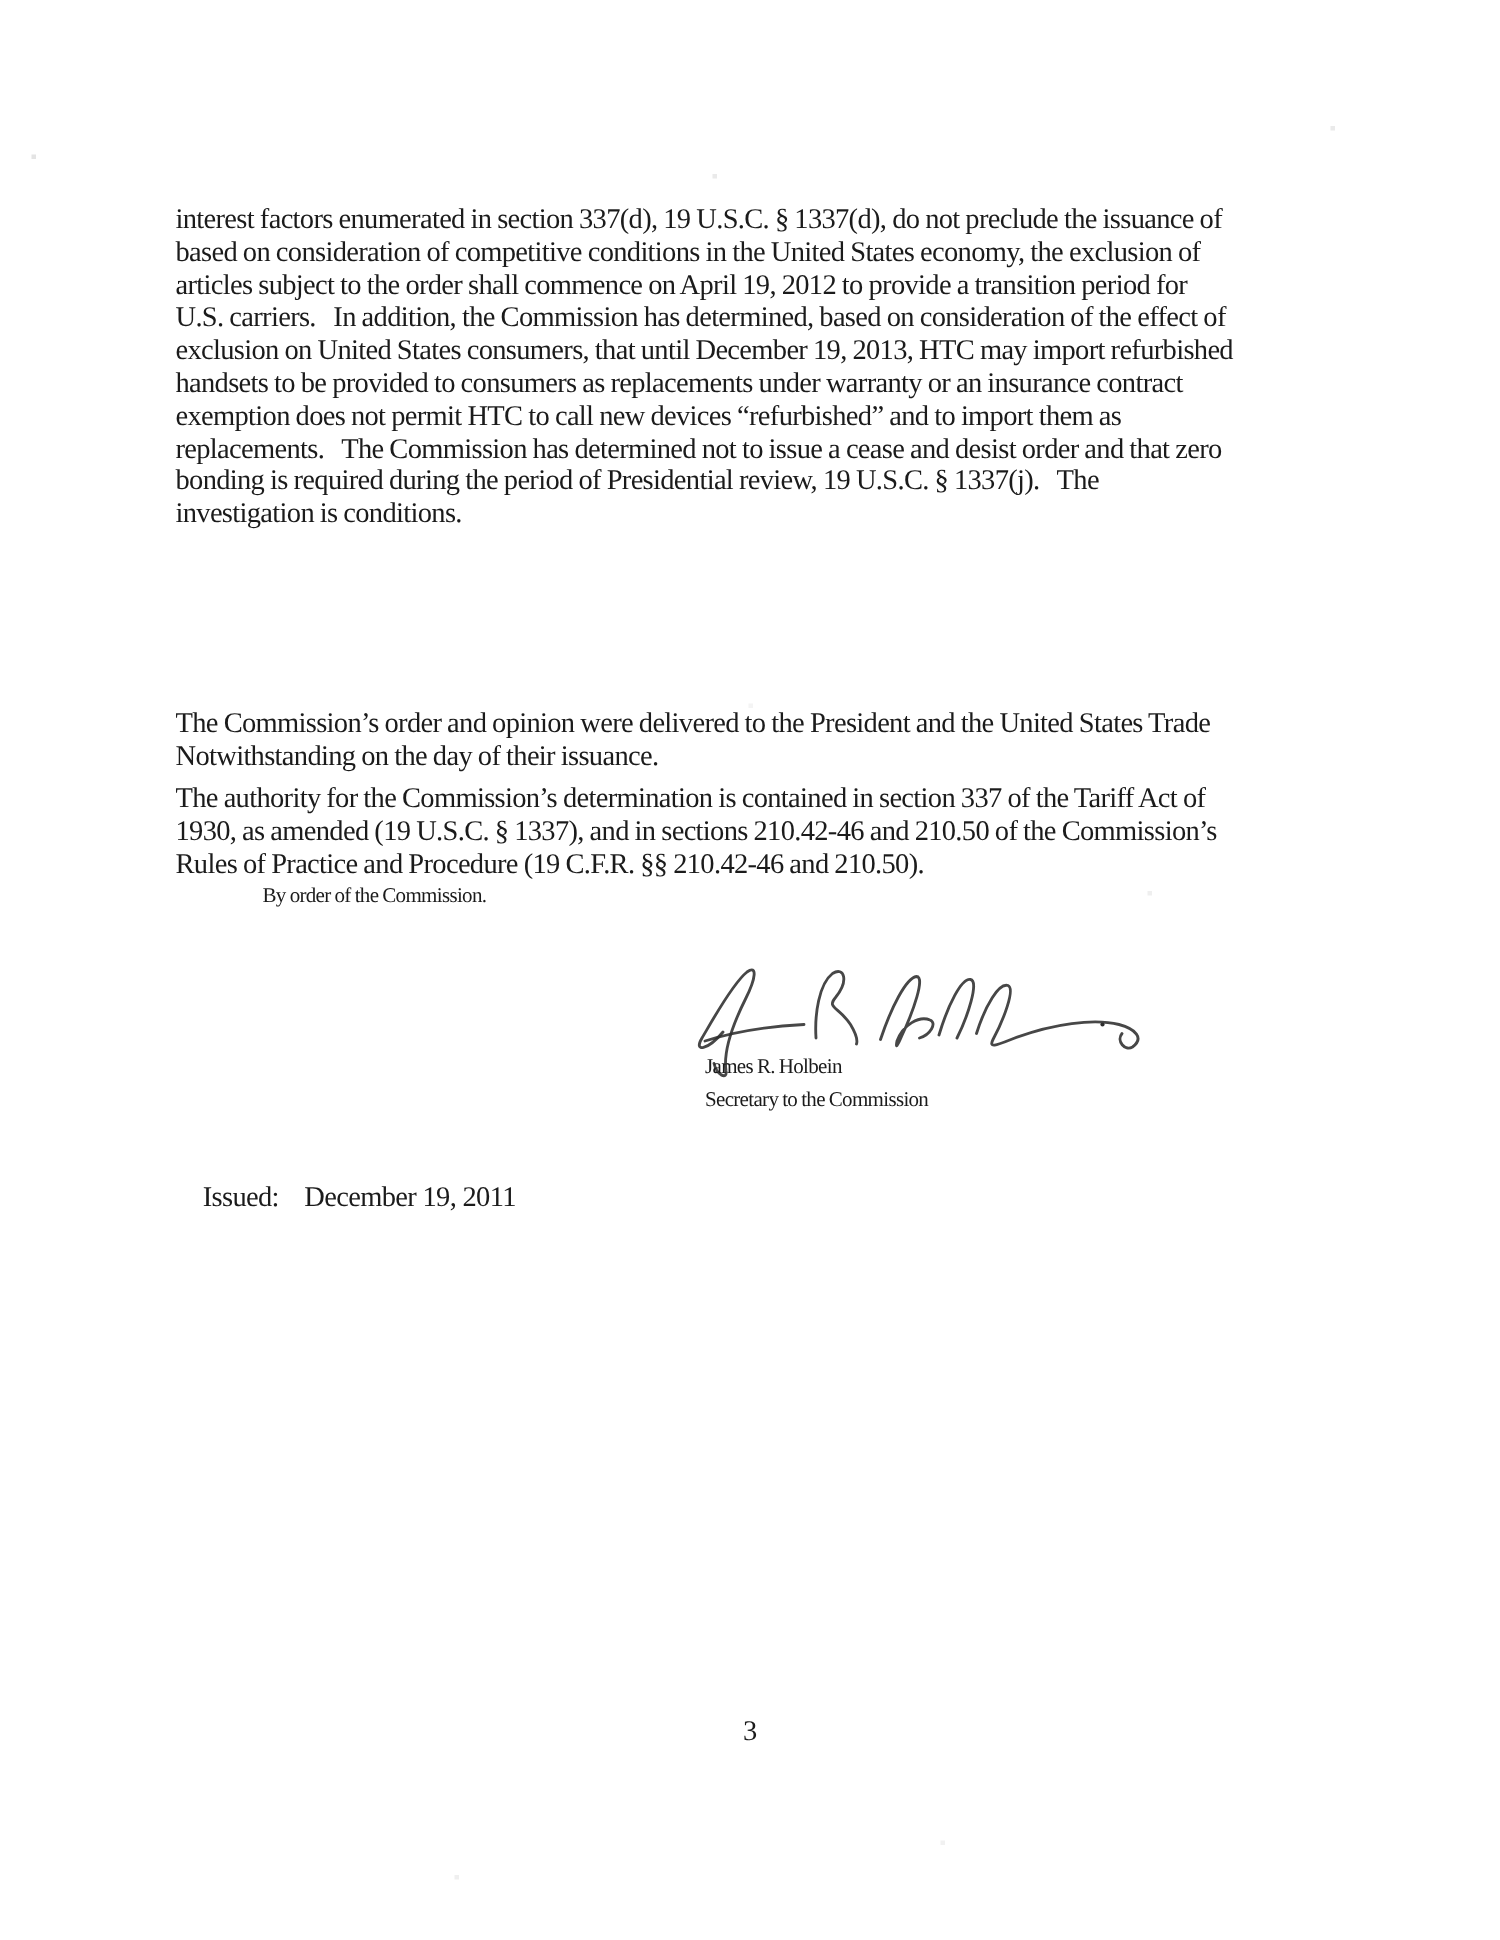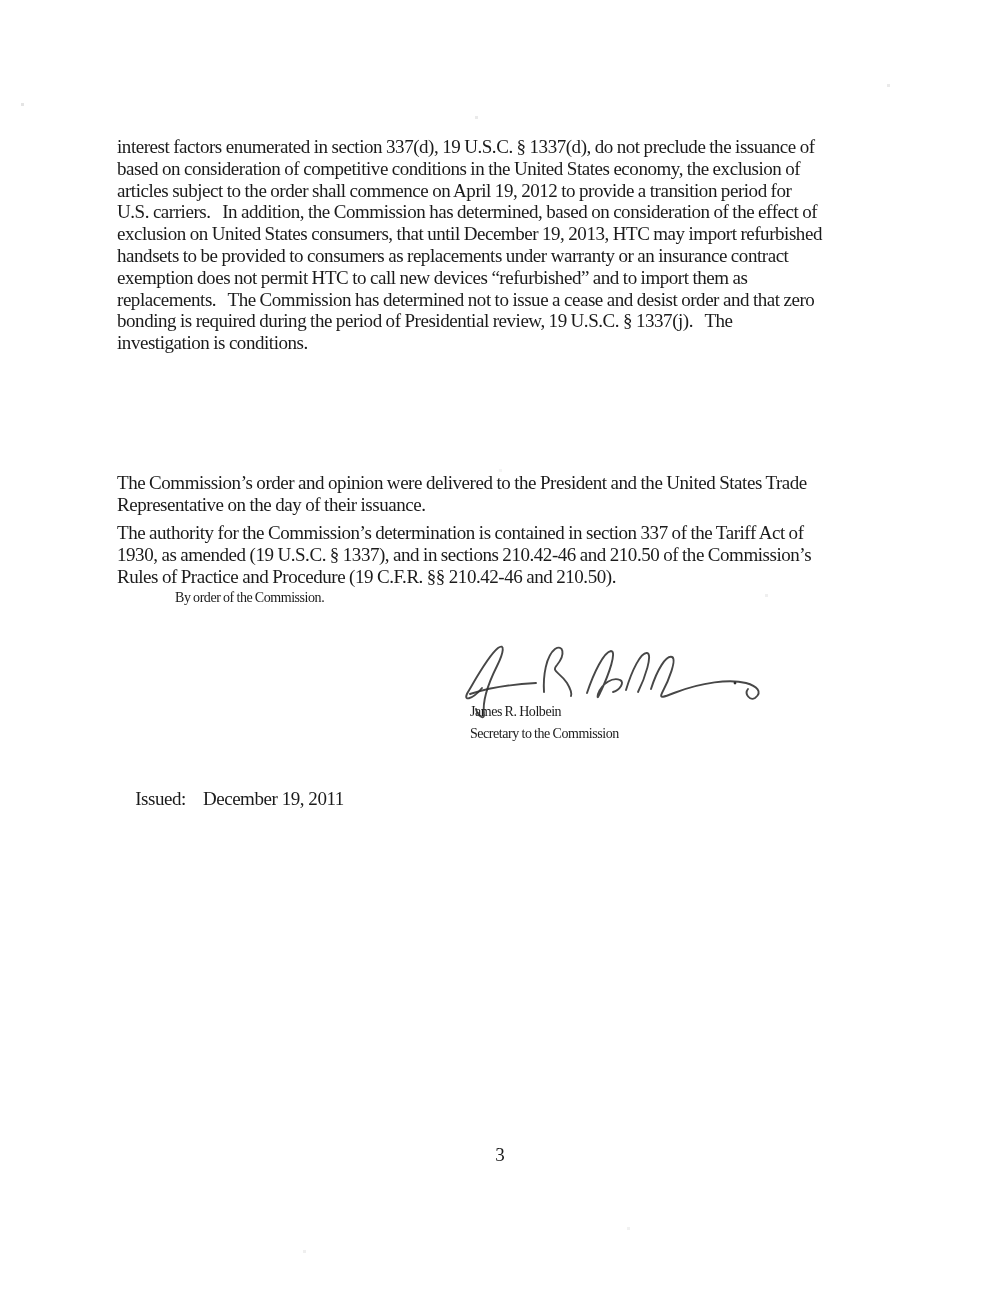--- a/index.html
+++ b/index.html
@@ -101,21 +101,21 @@
       <div class="line">exclusion on United States consumers, that until December 19, 2013, HTC may import refurbished</div>
       <div class="line">handsets to be provided to consumers as replacements under warranty or an insurance contract</div>
       <div class="line">exemption does not permit HTC to call new devices “refurbished” and to import them as</div>
       <div class="line">replacements.   The Commission has determined not to issue a cease and desist order and that zero</div>
       <div class="line">bonding is required during the period of Presidential review, 19 U.S.C. § 1337(j).   The</div>
       <div class="line">investigation is conditions.</div>
     </div>
 
   <div class="para" style="left:117px; top:427px;margin-top:45px;">
       <div class="line">The Commission’s order and opinion were delivered to the President and the United States Trade</div>
-      <div class="line">Representative on the day of their issuance.</div>
+      <div class="line">Notwithstanding on the day of their issuance.</div>
     </div>
 
   <div class="para" style="left:117px; top:522px;">
       <div class="line">The authority for the Commission’s determination is contained in section 337 of the Tariff Act of</div>
       <div class="line">1930, as amended (19 U.S.C. § 1337), and in sections 210.42-46 and 210.50 of the Commission’s</div>
       <div class="line">Rules of Practice and Procedure (19 C.F.R. §§ 210.42-46 and 210.50).</div>
     </div>
 
   <div class="abs-line" style="left:175px; top:587px;">By order of the Commission.</div>
 

